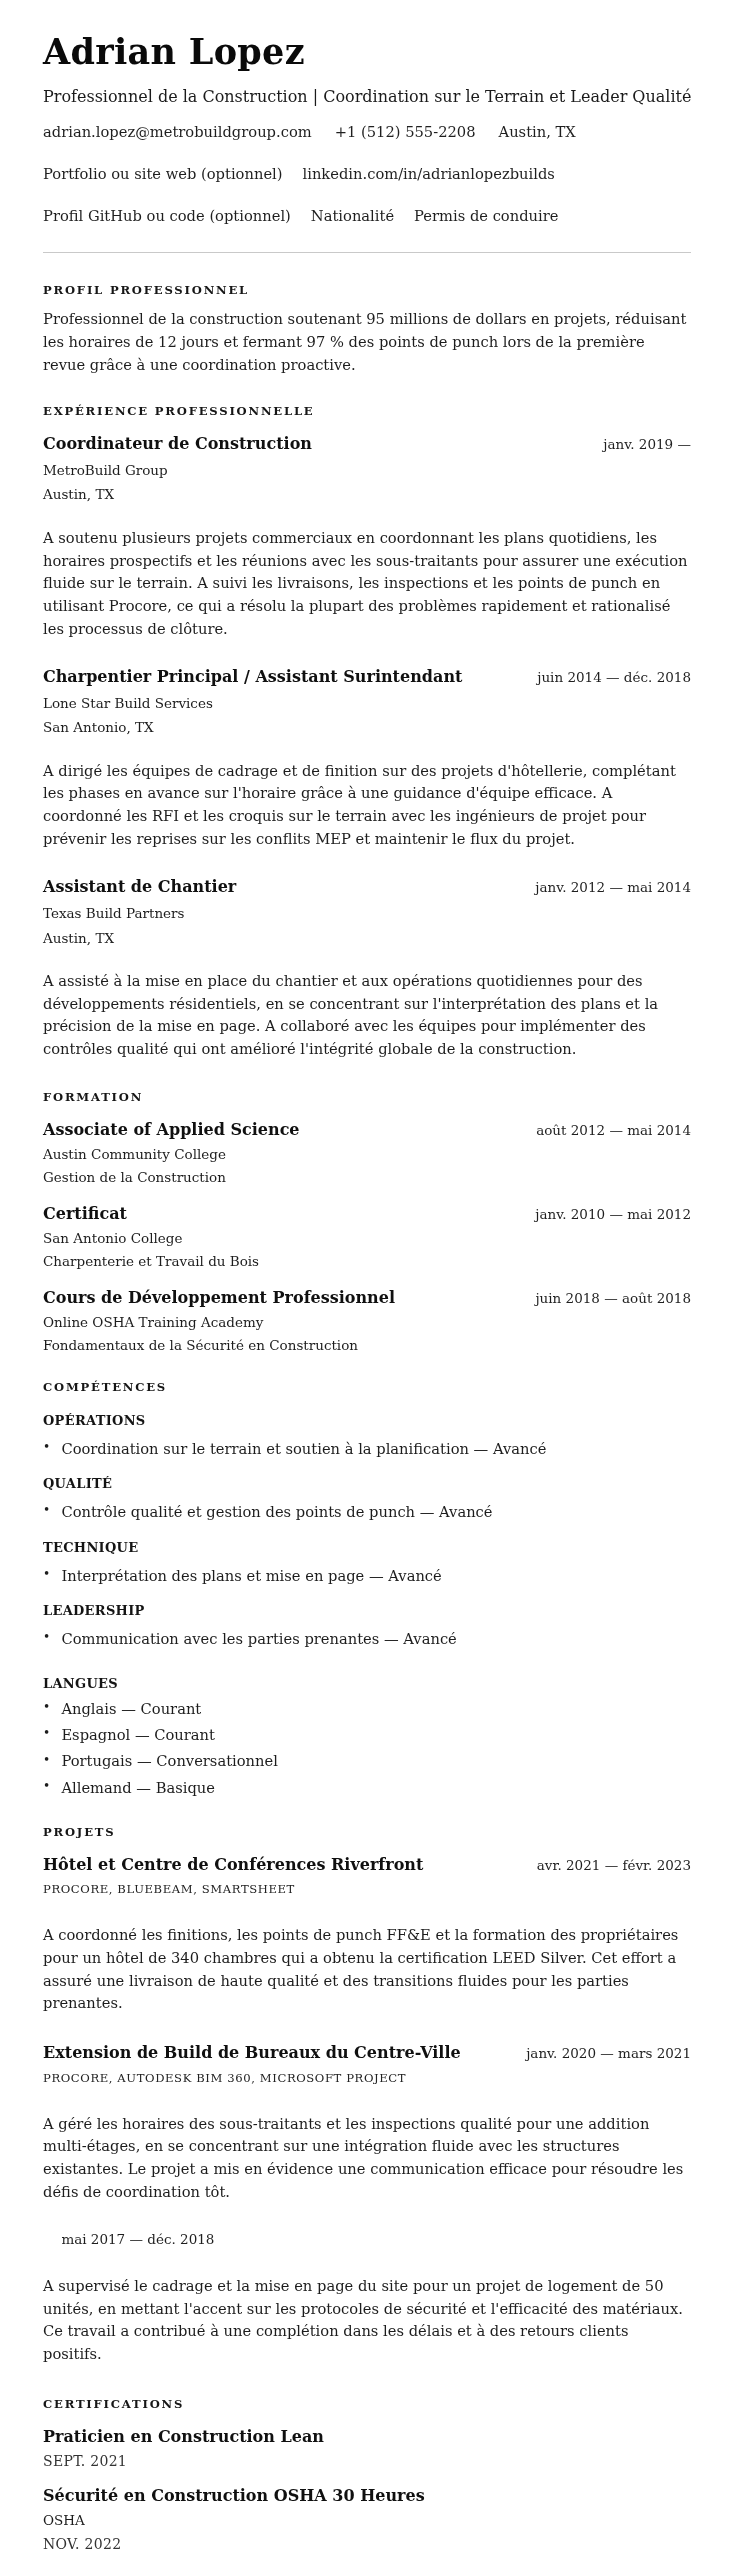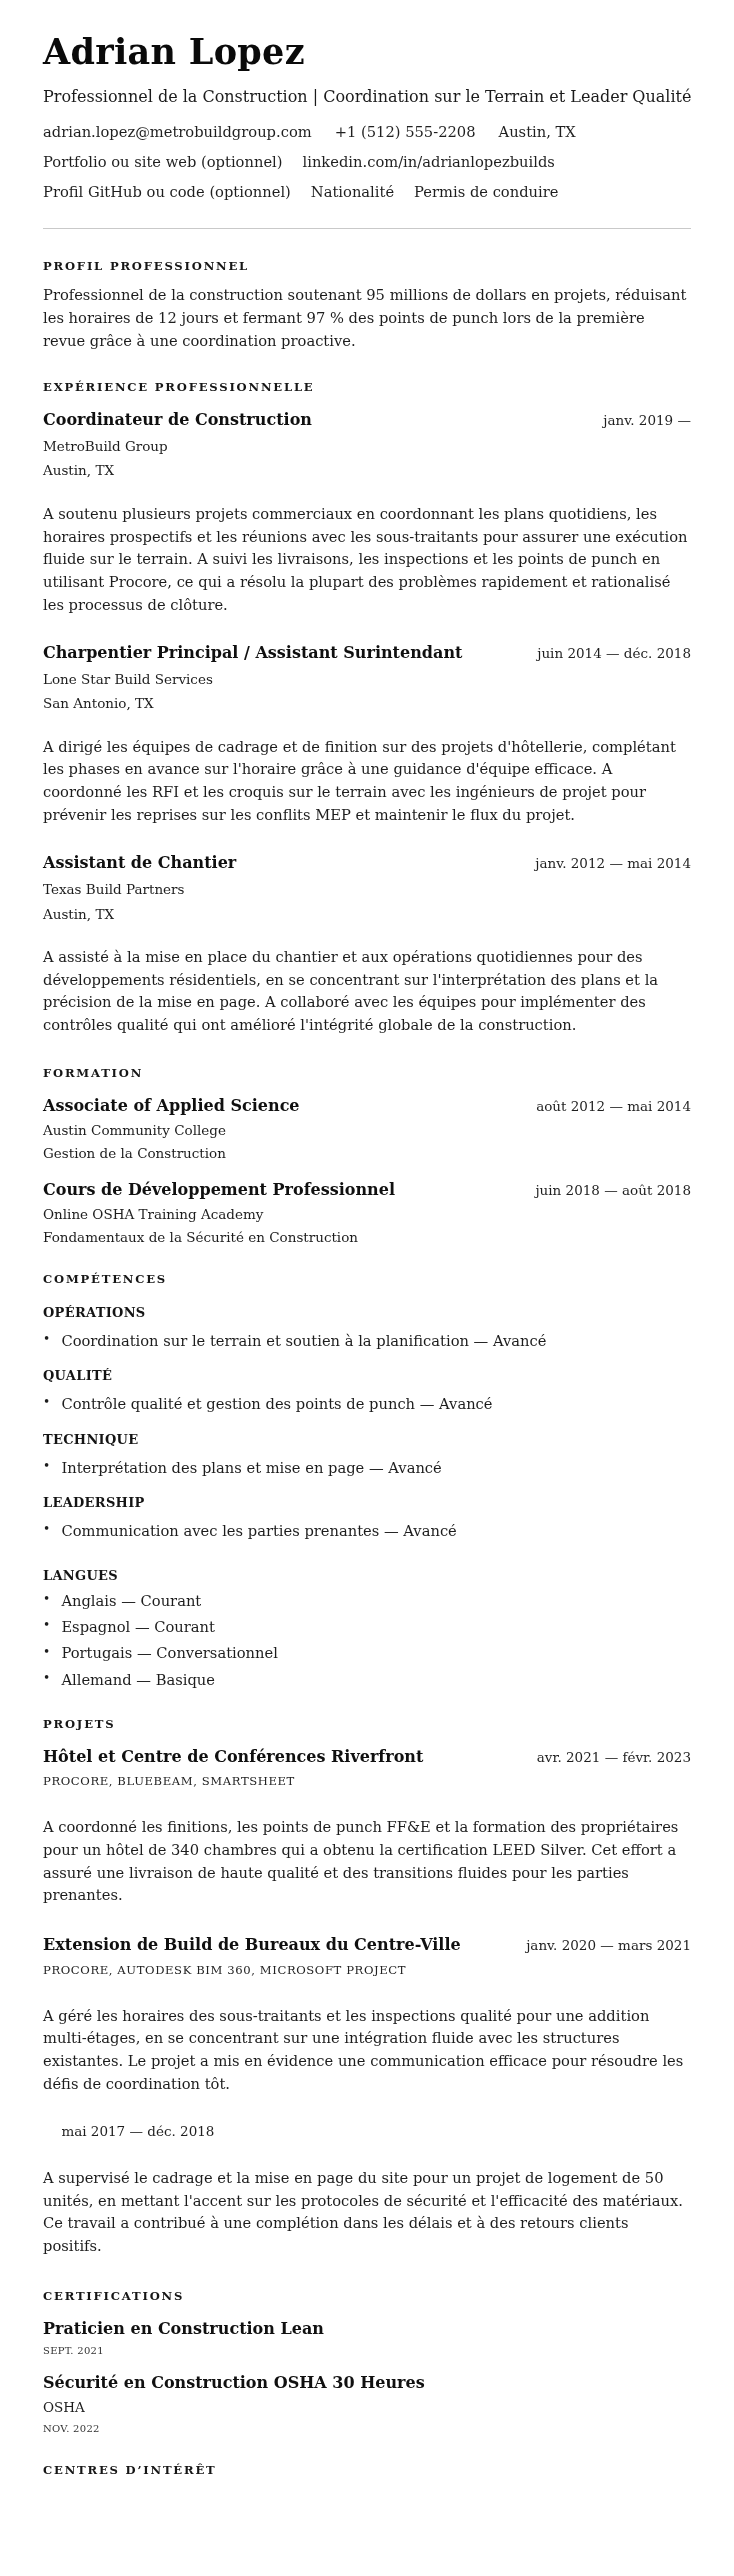--- a/index.html
+++ b/index.html
@@ -5,21 +5,21 @@
   html,body { margin:0; padding:0; background:#ffffff; }
   .page {
     width:734px; height:2576px; background:#ffffff; overflow:hidden;
     box-sizing:border-box; padding:34px 43px 0 43px;
     font-family:"DejaVu Serif","Liberation Serif",serif; color:#1d1d1d;
   }
   .name { font-size:35px; font-weight:700; line-height:1.05; margin:0; color:#0a0a0a; letter-spacing:0.3px; }
   .subtitle { font-size:16px; margin-top:16.5px; color:#1b1b1b; white-space:nowrap; }
   .contact { margin-top:16.5px; }
   .contact-row { display:flex; gap:23px; font-size:14.7px; color:#1f1f1f; flex-wrap:nowrap; white-space:nowrap; }
-  .contact-row + .contact-row { margin-top:13px;gap:20px; }
+  .contact-row + .contact-row { margin-top:25px;gap:20px; }
   .divider { height:0.6px; background:#c9c9c9; margin-top:28px; }
 
   .section-heading { font-size:11.6px; font-weight:700; letter-spacing:1.8px; color:#161616; }
   .mt-profile { margin-top:31px; }
   .mt-exp { margin-top:28px; }
   .mt-form { margin-top:29px; }
   .mt-comp { margin-top:27px; }
   .mt-proj { margin-top:28px; }
   .mt-cert { margin-top:31px; }
   .mt-int { margin-top:29px; }
@@ -44,21 +44,21 @@
   .langs-label { margin-top:28px; }
 
   .bullet { display:flex; font-size:14.7px; margin-top:11px; color:#1d1d1d; line-height:1.3; }
   .bullet .dot { flex:0 0 18.4px; font-size:12.2px; padding-top:1.2px; color:#1d1d1d; }
   .lang-list .bullet { margin-top:7.3px; }
 
   .project-tools { font-size:11.6px; letter-spacing:0.6px; margin-top:8.6px; color:#222222; }
   .project .paragraph { margin-top:28px; }
 
   .cert-issuer { font-size:13.5px; margin-top:7.3px; }
-  .cert-date { font-size:10px; letter-spacing:0.3px; margin-top:7.3px; color:#333333; }
+  .cert-date { font-size:14px; letter-spacing:0.3px; margin-top:7.3px; color:#333333; }
 </style>
 </head>
 <body>
 
 <div class="page">
 
   <header>
     <h1 class="name">Adrian Lopez</h1>
     <div class="subtitle">Professionnel de la Construction | Coordination sur le Terrain et Leader Qualité</div>
     <div class="contact">
@@ -124,20 +124,28 @@
 
     <div class="edu">
       <div class="head-row">
         <span class="entry-title">Associate of Applied Science</span>
         <span class="entry-date">août 2012 — mai 2014</span>
       </div>
       <div class="entry-line">Austin Community College</div>
       <div class="entry-line">Gestion de la Construction</div>
     </div>
 
+    <div class="edu">
+      <div class="head-row">
+        <span class="entry-title">Certificat</span>
+        <span class="entry-date">janv. 2010 — mai 2012</span>
+      </div>
+      <div class="entry-line">San Antonio College</div>
+      <div class="entry-line">Charpenterie et Travail du Bois</div>
+    </div>
 
     <div class="edu">
       <div class="head-row">
         <span class="entry-title">Cours de Développement Professionnel</span>
         <span class="entry-date">juin 2018 — août 2018</span>
       </div>
       <div class="entry-line">Online OSHA Training Academy</div>
       <div class="entry-line">Fondamentaux de la Sécurité en Construction</div>
     </div>
   </section>

